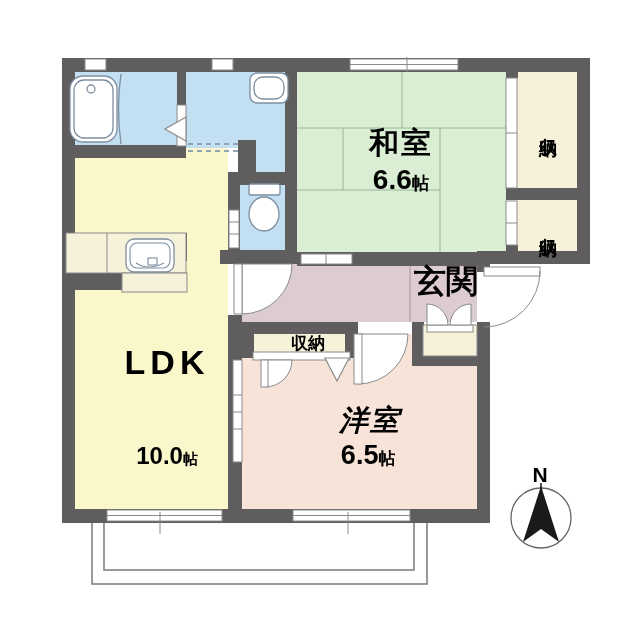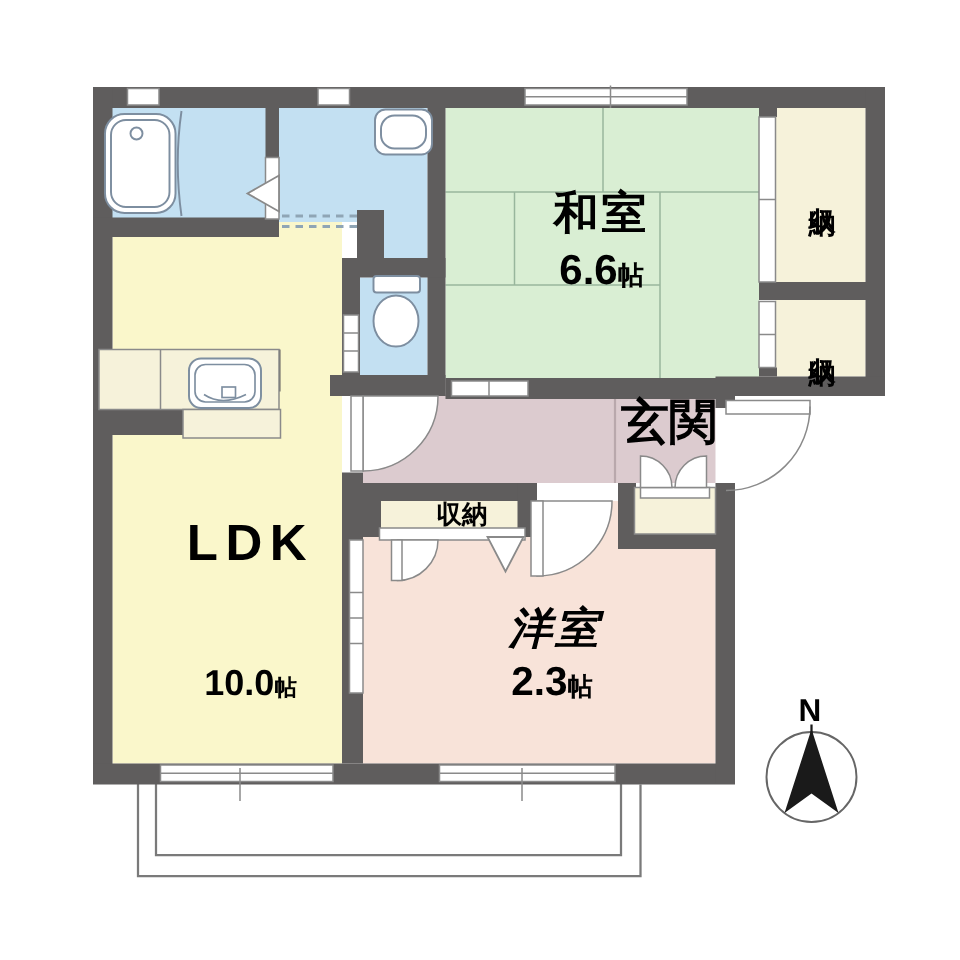--- a/index.html
+++ b/index.html
@@ -175,21 +175,21 @@
     <span>6.6</span><span class="unit">帖</span>
   </div>
 
   <div class="lbl" style="left:167px;top:362px;font-size:34px;letter-spacing:5px;">LDK</div>
   <div class="lbl" style="left:167px;top:412px;font-size:24px;margin-top:44px;">
     <span>10.0</span><span class="unit">帖</span>
   </div>
 
   <div class="lbl" style="left:370px;top:420px;font-size:29px;letter-spacing:2px;font-style:italic;">洋室</div>
   <div class="lbl" style="left:368px;top:455px;font-size:27px;">
-    <span>2.3</span><span class="unit">帖</span>
+    <span>6.5</span><span class="unit">帖</span>
   </div>
 
   <div class="lbl" style="left:446px;top:281px;font-size:32px;">玄関</div>
 
   <div class="lbl vert" style="left:548px;top:126px;font-size:18px;">収納</div>
   <div class="lbl vert" style="left:548px;top:226px;font-size:18px;">収納</div>
 
   <div class="lbl" style="left:308px;top:343px;font-size:17px;">収納</div>
 
 

